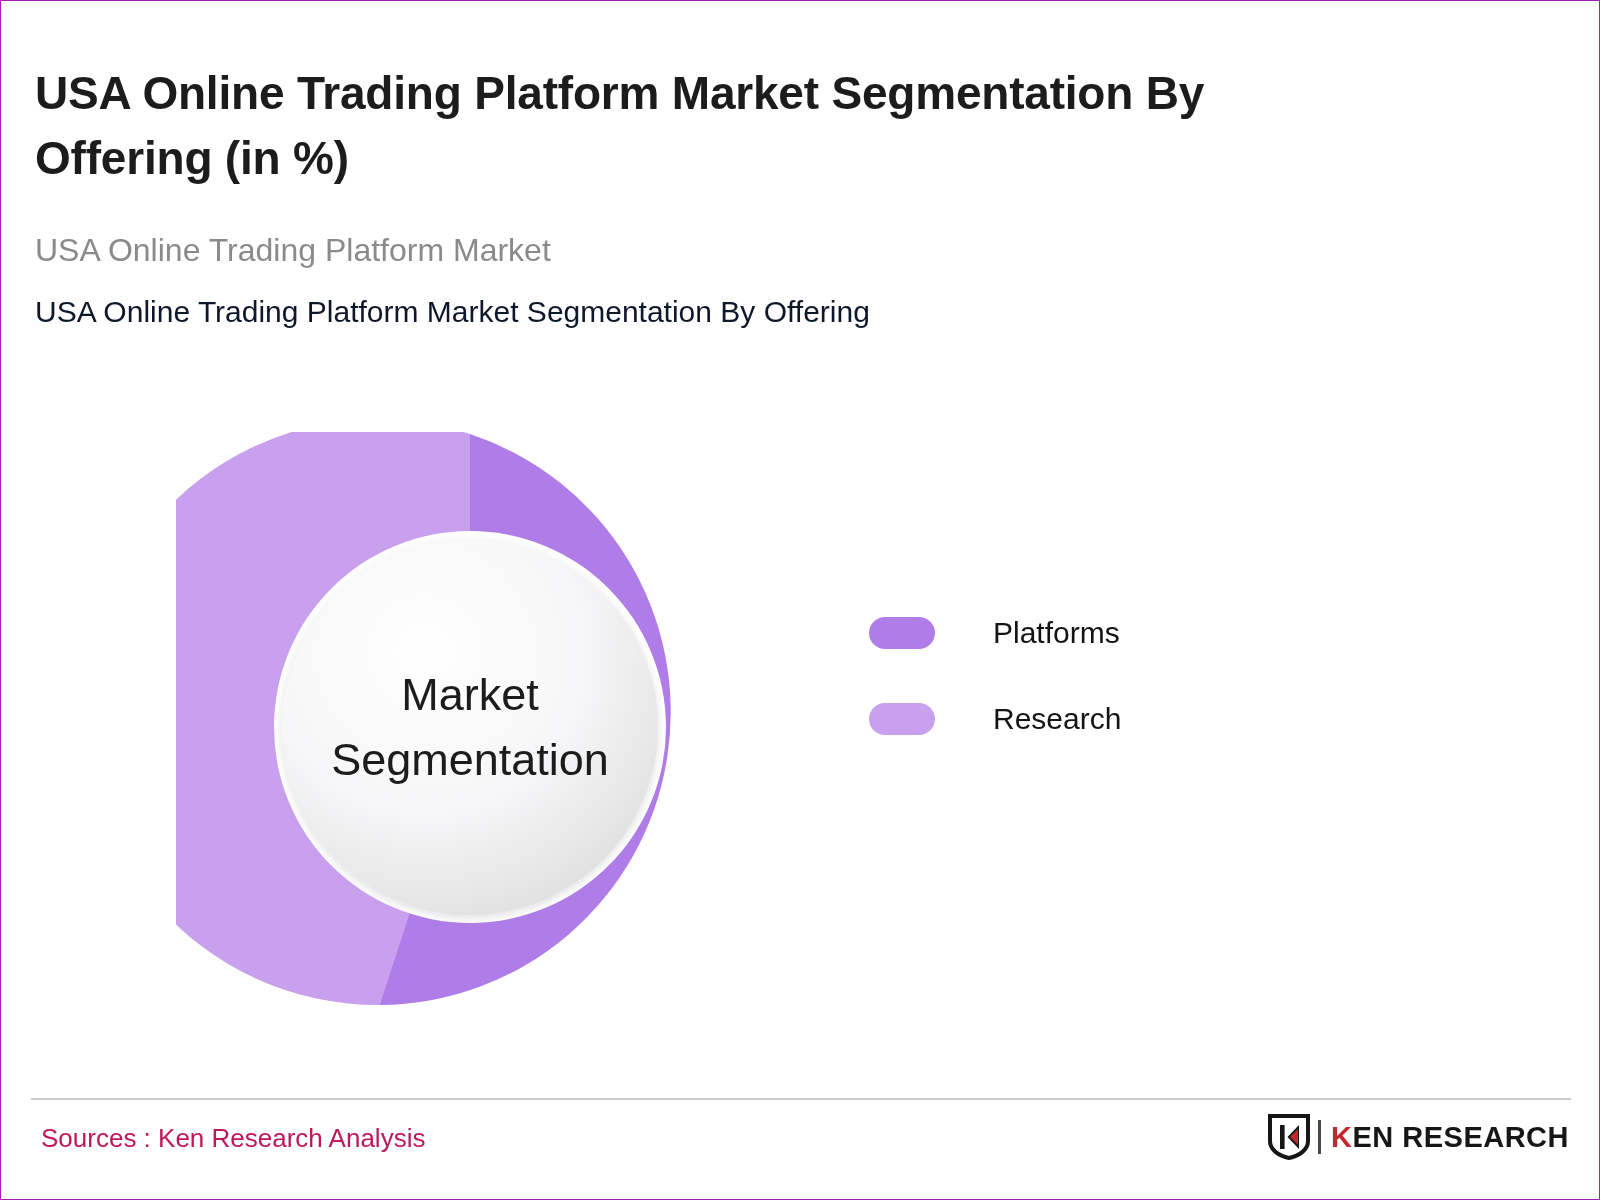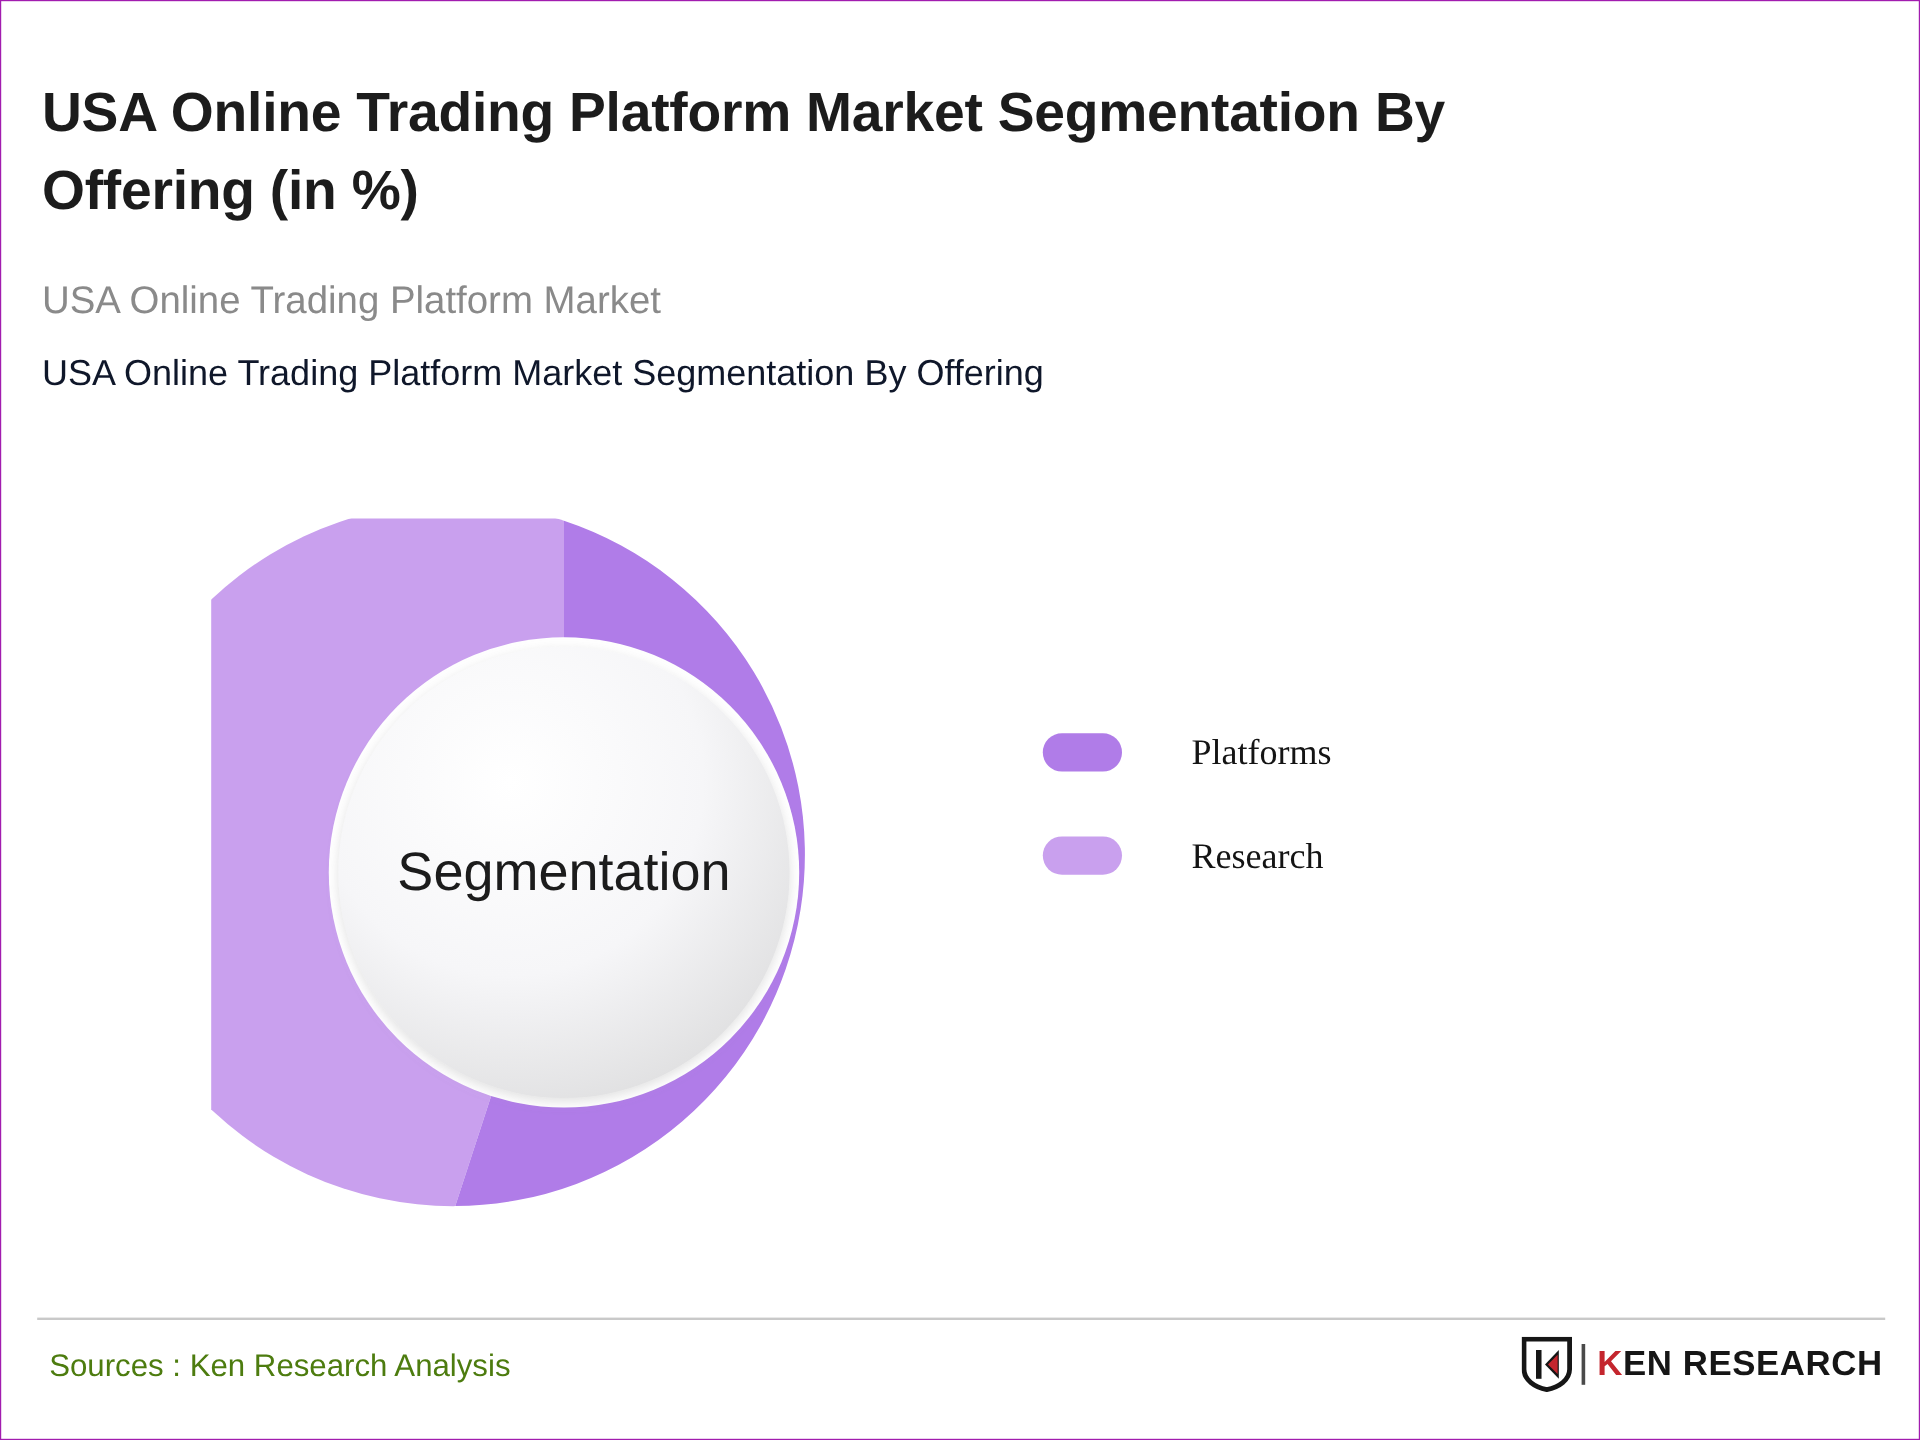--- a/index.html
+++ b/index.html
@@ -86,23 +86,23 @@
   }
 
   
   .legend {
     position: absolute;
     left: 868px;
     top: 240px;
   }
   .legend-item {
     display: flex;
+    align-items: center;
     height: 44px;
     margin-bottom: 42px;
-    font-family: Liberation Serif, serif;
   }
   .legend-swatch {
     width: 66px;
     height: 32px;
     border-radius: 16px;
     flex: 0 0 auto;
   }
   .legend-label {
     margin-left: 58px;
     font-size: 30px;
@@ -124,21 +124,21 @@
     left: 0;
     top: 1097px;
     width: 1600px;
     height: 102px;
   }
   .sources {
     position: absolute;
     left: 40px;
     top: 25px;
     font-size: 26px;
-    color: #4d7c0f;
+    color: #be185d;
   }
   .logo {
     position: absolute;
     right: 32px;
     top: 16px;
     display: flex;
     align-items: center;
   }
   .logo-mark { display: block; }
   .logo-divider {
@@ -184,20 +184,21 @@
 
         <path d="M 294 295 L 294 2 A 293 293 0 1 0 203.4 573.1 Z" fill="#c9a0ee"></path>
 
         <path d="M 294 295 L 294 2 A 293 293 0 0 1 203.4 573.1 Z" fill="#b07ce8"></path>
 
         <circle cx="294" cy="295" r="196" fill="#ffffff"></circle>
         <circle cx="294" cy="295" r="188" fill="url(#innerGrad)" filter="url(#innerShadow)"></circle>
       </svg>
 
       <div class="center-label">
+        <span>Market</span>
         <span>Segmentation</span>
       </div>
     </div>
 
     <div class="legend">
       <div class="legend-item">
         <span class="legend-swatch" style="background:#b07ce8;"></span>
         <span class="legend-label">Platforms</span>
       </div>
       <div class="legend-item">

